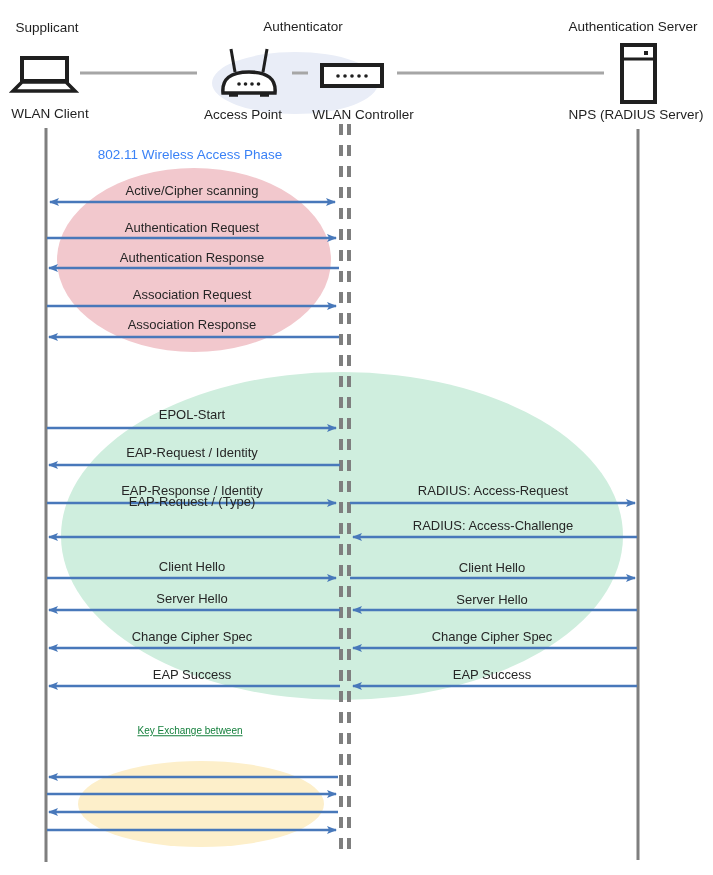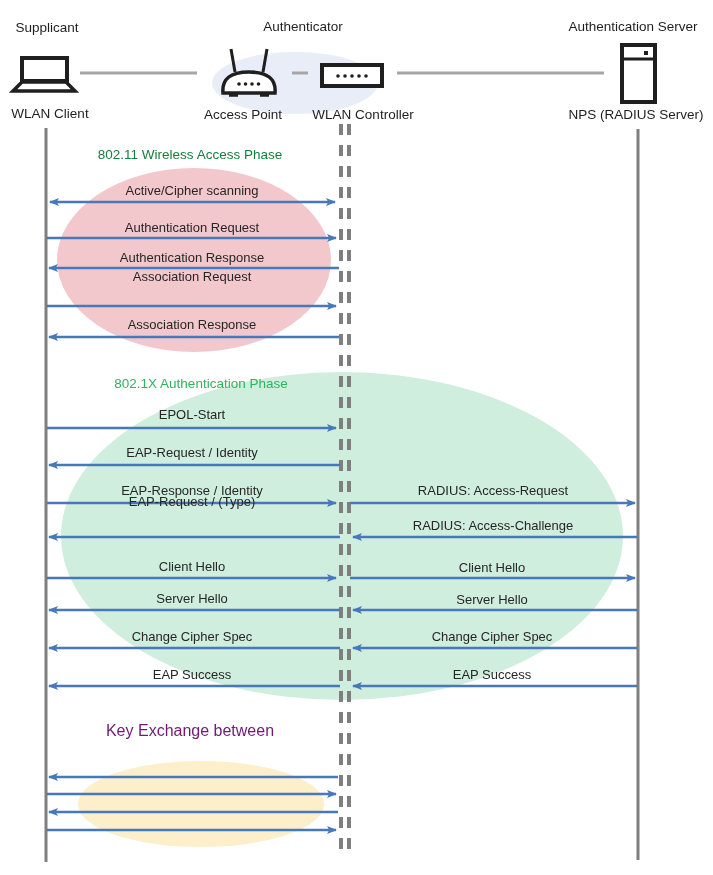--- a/index.html
+++ b/index.html
@@ -7,23 +7,23 @@
     position:relative;width:713px;height:875px;background:#ffffff;overflow:hidden;
     font-family:"Liberation Sans", sans-serif;color:#262626;
   }
   #diagram-svg{position:absolute;left:0;top:0;}
   .lbl{
     position:absolute;transform:translate(-50%,-50%);white-space:nowrap;
     font-size:13px;line-height:1.15;color:#262626;z-index:2;
   }
   .node-lbl{font-size:13.5px;color:#1f1f1f;text-align:right;}
   .role-lbl{font-size:13.5px;color:#1f1f1f;}
-  .title-red{color:#15803d;font-size:13.5px;}
+  .title-red{color:#3b82f6;font-size:13.5px;}
   .title-green{color:#2eb45c;font-size:13.5px;}
-  .title-orange{color:#701a75;font-size:16px;}
+  .title-orange{color:#15803d;font-size:10px;text-decoration:underline;}
 </style>
 </head>
 <body>
 
 <div id="stage">
 
   <svg id="diagram-svg" width="713" height="875" viewBox="0 0 713 875">
     <defs>
       <marker id="ah" markerUnits="userSpaceOnUse" markerWidth="12" markerHeight="10" refX="10" refY="5" orient="auto-start-reverse">
         <path d="M1,1 L11,5 L1,9 L3.2,5 Z" fill="#4878ba"></path>
@@ -116,27 +116,26 @@
   <div class="lbl role-lbl" style="left:47px;top:28px">Supplicant</div>
   <div class="lbl role-lbl" style="left:303px;top:27px">Authenticator</div>
   <div class="lbl role-lbl" style="left:633px;top:27px">Authentication Server</div>
 
   <div class="lbl node-lbl" style="left:50px;top:114px">WLAN Client</div>
   <div class="lbl node-lbl" style="left:243px;top:115px">Access Point</div>
   <div class="lbl node-lbl" style="left:363px;top:115px">WLAN Controller</div>
   <div class="lbl node-lbl" style="left:636px;top:115px">NPS (RADIUS Server)</div>
 
   <div class="lbl title-red" style="left:190px;top:155px">802.11 Wireless Access Phase</div>
-  <div class="lbl title-green" style="left:201px;top:384px">802.1X Authentication Phase</div>
   <div class="lbl title-orange" style="left:190px;top:731px">Key Exchange between</div>
 
   <div class="lbl" style="left:192px;top:191px">Active/Cipher scanning</div>
   <div class="lbl" style="left:192px;top:228px">Authentication Request</div>
   <div class="lbl" style="left:192px;top:258px">Authentication Response</div>
-  <div class="lbl" style="left:192px;top:277px">Association Request</div>
+  <div class="lbl" style="left:192px;top:295px">Association Request</div>
   <div class="lbl" style="left:192px;top:325px">Association Response</div>
 
   <div class="lbl" style="left:192px;top:415px">EPOL-Start</div>
   <div class="lbl" style="left:192px;top:453px">EAP-Request / Identity</div>
   <div class="lbl" style="left:192px;top:491px">EAP-Response / Identity</div>
   <div class="lbl" style="left:493px;top:491px">RADIUS: Access-Request</div>
   <div class="lbl" style="left:192px;top:502px">EAP-Request / (Type)</div>
   <div class="lbl" style="left:493px;top:526px">RADIUS: Access-Challenge</div>
   <div class="lbl" style="left:192px;top:567px">Client Hello</div>
   <div class="lbl" style="left:492px;top:568px">Client Hello</div>

